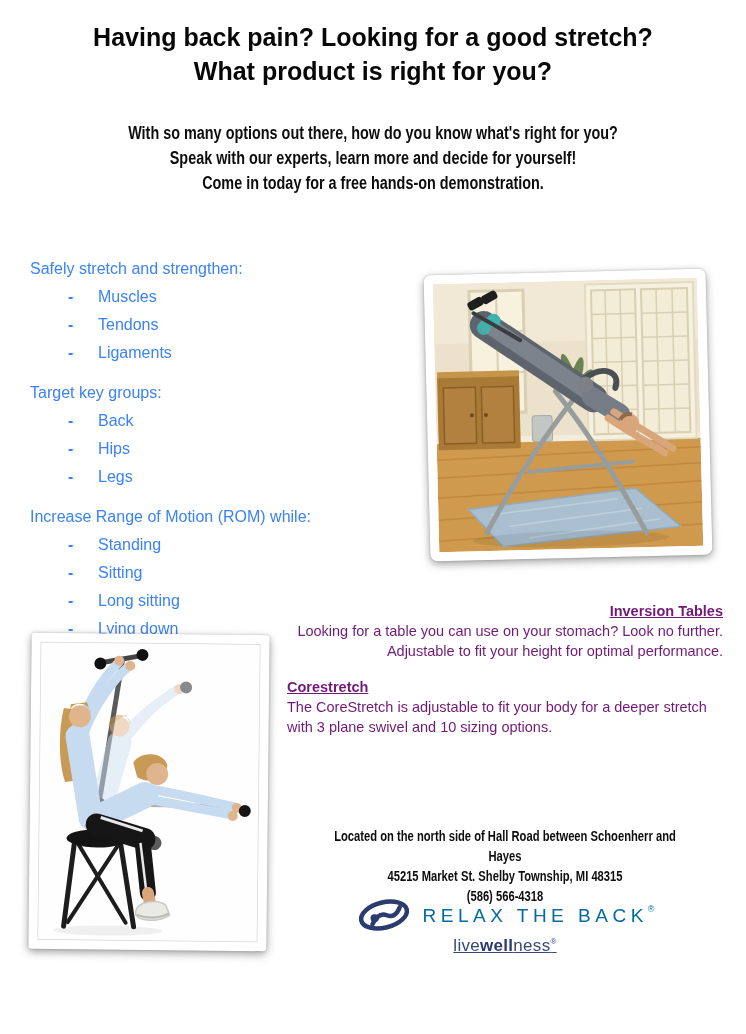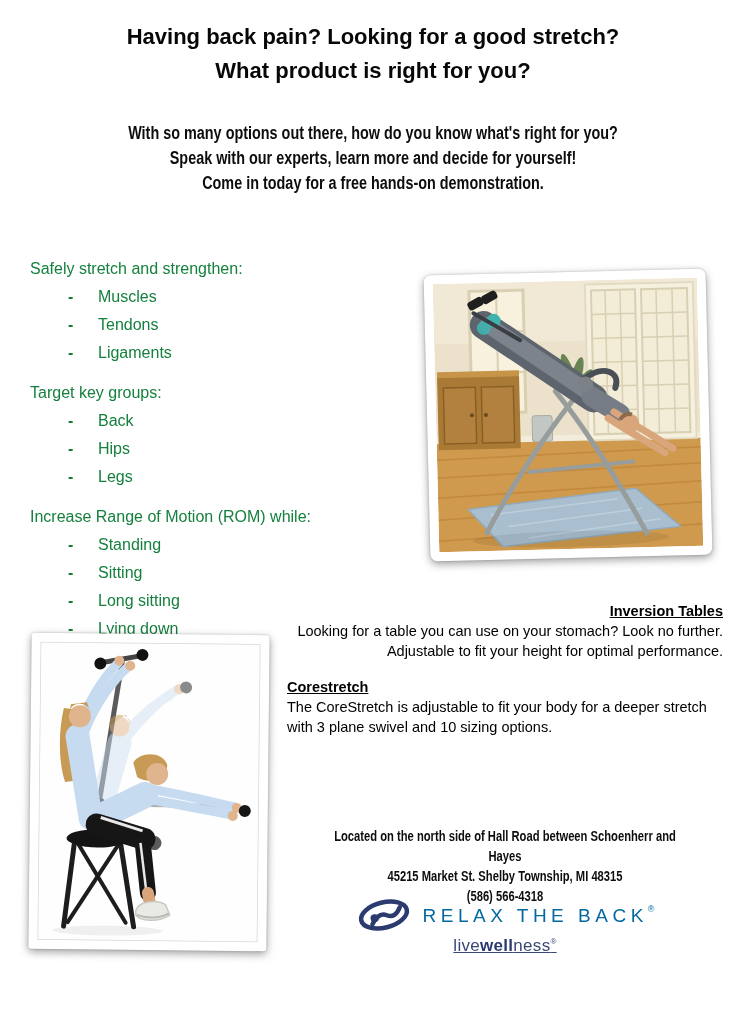--- a/index.html
+++ b/index.html
@@ -3,42 +3,42 @@
 <meta charset="utf-8">
 <style>
   html,body{margin:0;padding:0;background:#ffffff;}
   .page{
     position:relative;width:746px;height:1034px;background:#ffffff;
     font-family:"Liberation Sans", sans-serif;color:#1a1a1a;overflow:hidden;
   }
   
   .title{
     position:absolute;top:20px;left:0;width:746px;text-align:center;
-    font-weight:bold;font-size:22px;line-height:34px;color:#070707;
+    font-weight:bold;font-size:25px;line-height:34px;color:#070707;
   }
   
   .intro{
     position:absolute;top:121px;left:0;width:746px;text-align:center;
     font-weight:bold;font-size:18px;line-height:25px;color:#0d0d0d;
     transform:scaleX(.8);transform-origin:50% 0;letter-spacing:0;
   }
   
-  .benefits{position:absolute;top:258px;left:30px;width:370px;font-size:16px;line-height:21px;color:#15803d;}
+  .benefits{position:absolute;top:258px;left:30px;width:370px;font-size:16px;line-height:21px;color:#3b82f6;}
   .benefit-section{margin-bottom:19px;}
   .benefit-heading{margin:0 0 0 0;}
   .benefit-item{padding-left:38px;margin-top:7px;}
   .benefit-bullet{display:inline-block;width:30px;font-weight:bold;}
   
   .photo{position:absolute;background:#ffffff;border-radius:7px;
     box-shadow:0 3px 9px rgba(0,0,0,.38), 0 0 2px rgba(0,0,0,.25);padding:9px;}
   .photo svg{display:block;}
   .photo-right{top:272px;left:427px;transform:rotate(-1.4deg);}
   .photo-left{top:634px;left:30px;transform:rotate(.6deg);border-radius:3px;}
   
-  .products{position:absolute;top:601px;left:287px;width:436px;font-size:14.5px;line-height:20px;color:#000000;}
+  .products{position:absolute;top:601px;left:287px;width:436px;font-size:14.5px;line-height:20px;color:#701a75;}
   .prod-heading{font-weight:bold;text-decoration:underline;font-size:14.5px;}
   .align-right{text-align:right;}
   .prod-gap{height:16px;}
   
   .location{
     position:absolute;top:826px;left:287px;width:436px;text-align:center;
     font-weight:bold;font-size:14px;line-height:20px;color:#0d0d0d;
     transform:scaleX(.8);transform-origin:50% 0;
   }
   

